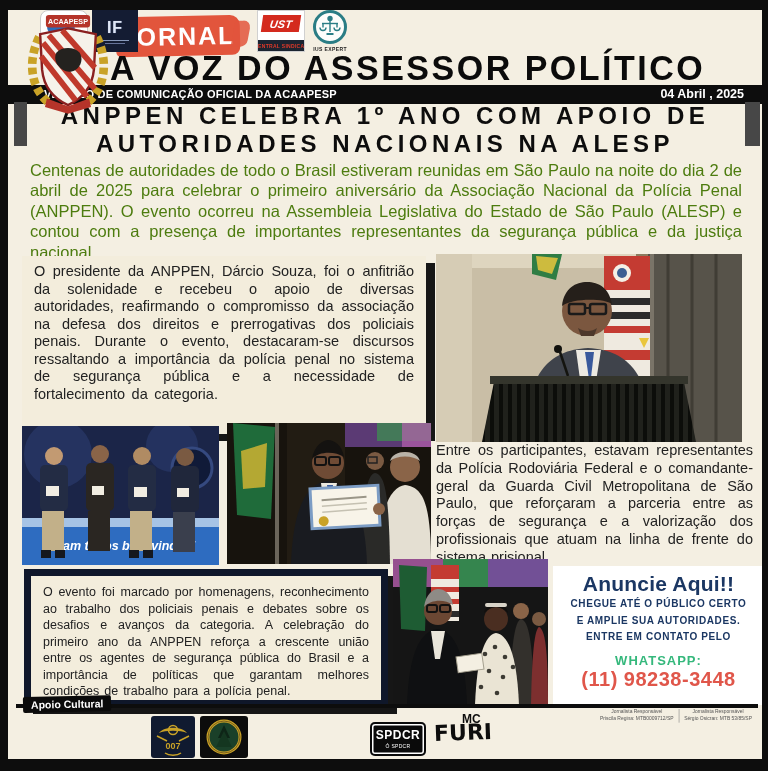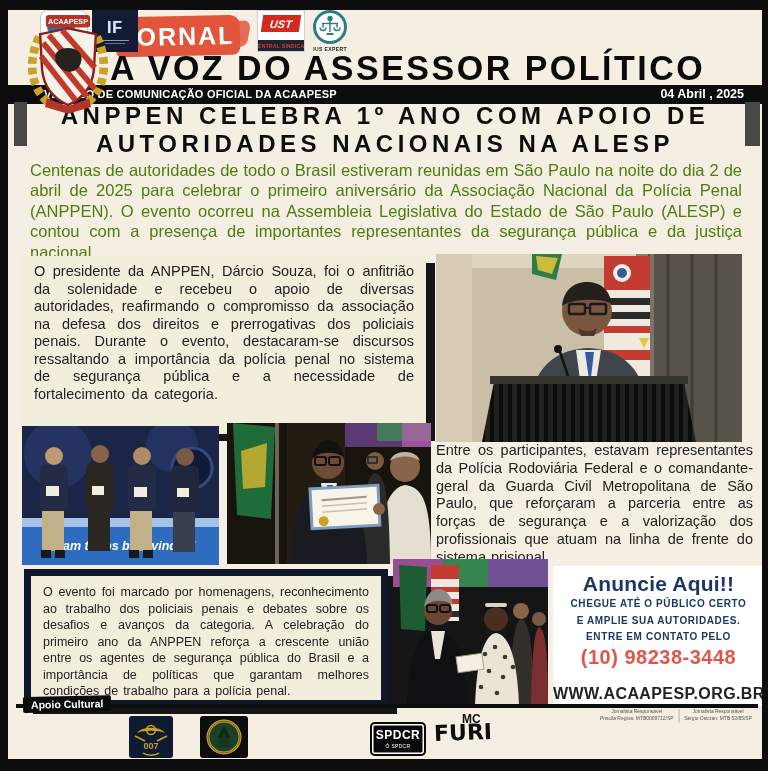--- a/index.html
+++ b/index.html
@@ -65,21 +65,21 @@
     padding:2px 8px;transform:rotate(-1.2deg);z-index:3;border-radius:2px;}
   .lg{position:absolute;top:706px;}
   .astego{left:32px;width:48px;height:42px;background:#fff;border:1px solid #c9c9c9;border-radius:8px;position:absolute;}
   .astego svg{width:100%;height:30px;display:block;}
   .astego-band{position:absolute;left:2px;right:2px;bottom:2px;background:#c4281e;color:#fff;font-size:7.5px;
     font-weight:bold;text-align:center;border-radius:3px;letter-spacing:.5px;}
   .iflogo{left:84px;width:46px;height:42px;background:#141c33;display:flex;flex-direction:column;align-items:center;justify-content:center;position:absolute;}
   .if-text{color:#dfe6f5;font-size:16px;font-weight:800;letter-spacing:1px;text-shadow:0 0 1px #6f82b4;}
   .if-sub{width:60%;height:1px;background:#8899bb;margin-top:3px;}
   .if-sub2{width:44%;height:1px;background:#667399;margin-top:2px;}
-  .b007{left:121px;width:44px;height:42px;position:absolute;}
+  .b007{left:143px;width:44px;height:42px;position:absolute;}
   .emblem{left:192px;width:48px;height:42px;position:absolute;}
   .ust{left:249px;width:48px;height:42px;background:#fff;border:1px solid #d0d0d0;position:absolute;overflow:hidden;}
   .ust-flag{margin:4px auto 0;width:38px;height:17px;background:#d42a1e;transform:skewX(-8deg);
     display:flex;align-items:center;justify-content:center;color:#fff;font-weight:800;font-style:italic;font-size:11px;}
   .ust-strip{position:absolute;left:0;right:0;bottom:0;height:11px;background:#1b2430;display:flex;align-items:center;justify-content:center;}
   .ust-strip span{color:#e03a2a;font-size:5px;font-weight:bold;letter-spacing:.3px;white-space:nowrap;}
   .ius{left:302px;width:40px;height:48px;text-align:center;position:absolute;}
   .ius-circle{width:34px;height:34px;margin:0 auto;border:3px solid #2a7d85;border-radius:50%;background:#fdfdfb;
     display:flex;align-items:center;justify-content:center;}
   .ius-label{font-size:5px;font-weight:bold;color:#222;letter-spacing:.4px;margin-top:2px;}
@@ -314,21 +314,22 @@
         </g>
         <rect x="64" y="96" width="26" height="16" fill="#f4efe2" stroke="#a49f8e" transform="rotate(-8 77 104)"></rect>
       </svg>
     </div>
 
     <div class="adbox">
       <div class="ad-title">Anuncie Aqui!!</div>
       <div class="ad-line">CHEGUE ATÉ O PÚBLICO CERTO</div>
       <div class="ad-line">E AMPLIE SUA AUTORIDADES.</div>
       <div class="ad-line">ENTRE EM CONTATO PELO</div>
-      <div class="ad-phone">(10) 98238-3448</div>
+      <div class="ad-wa">WHATSAPP:</div>
+      <div class="ad-phone">(11) 98238-3448</div>
       <div class="ad-site">WWW.ACAAPESP.ORG.BR</div>
     </div>
 
     <div class="rule"></div>
     <div class="apoio">Apoio Cultural</div>
 
     <div class="astego">
       <svg viewBox="0 0 48 30">
         <path d="M12,6 C20,2 26,6 24,13 C32,9 38,15 34,22 C30,28 20,28 16,23 C8,25 4,17 8,12 Z" fill="#2b6cb8"></path>
         <circle cx="33" cy="8" r="4" fill="#2b6cb8"></circle>

